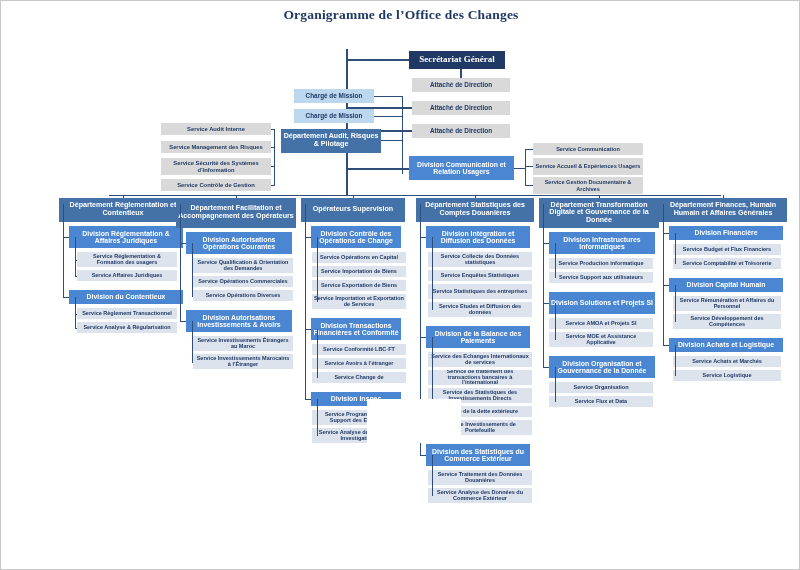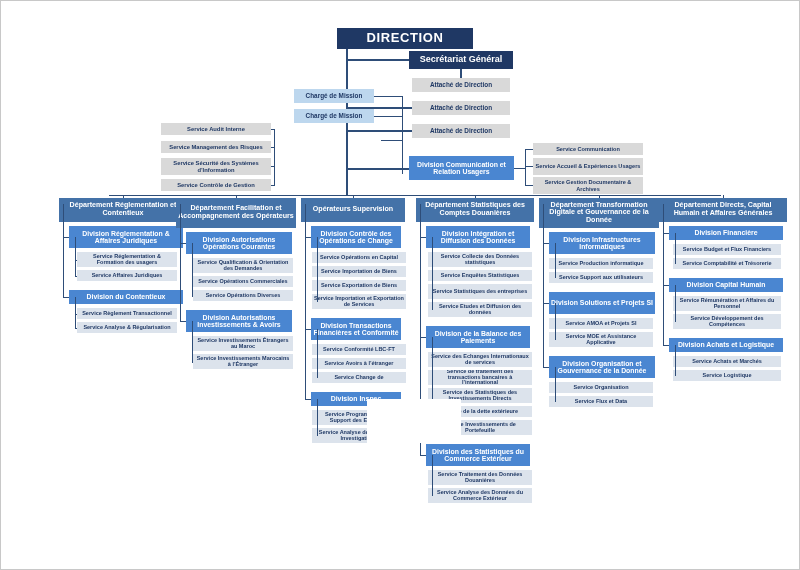--- a/index.html
+++ b/index.html
@@ -73,41 +73,42 @@
   
   .occluder{
     position:absolute;background:#ffffff;
   }
 </style>
 </head>
 <body>
 
 <div id="page">
 
-
-  <div class="node n-direction" style="left:336px;top:27px;width:136px;height:21px;">DIRECTION</div>
+  <div class="title">Organigramme de l’Office des Changes</div>
+
 
   <div class="ln ln-v ln-dark" style="left:345px;top:48px;width:2px;height:147px;"></div>
 
-  <div class="node n-secretariat" style="left:408px;top:50px;width:104px;height:18px;">Secrétariat Général</div>
+  <div class="node n-secretariat" style="left:408px;top:50px;width:96px;height:18px;font-family:Liberation Serif, serif;">Secrétariat Général</div>
   <div class="ln ln-h ln-dark" style="left:345px;top:58px;width:63px;height:2px;"></div>
   <div class="ln ln-v ln-dark" style="left:459px;top:68px;width:2px;height:9px;"></div>
 
   <div class="node n-grey" style="left:411px;top:77px;width:98px;height:14px;">Attaché de Direction</div>
   <div class="node n-grey" style="left:411px;top:100px;width:98px;height:14px;">Attaché de Direction</div>
   <div class="node n-grey" style="left:411px;top:123px;width:98px;height:14px;">Attaché de Direction</div>
   <div class="ln ln-h ln-dark" style="left:345px;top:106px;width:66px;height:2px;"></div>
   <div class="ln ln-h ln-dark" style="left:345px;top:129px;width:66px;height:2px;"></div>
 
   <div class="node n-light" style="left:293px;top:88px;width:80px;height:14px;">Chargé de Mission</div>
   <div class="node n-light" style="left:293px;top:108px;width:80px;height:14px;">Chargé de Mission</div>
   <div class="ln ln-h ln-dark" style="left:373px;top:95px;width:29px;height:1px;"></div>
   <div class="ln ln-h ln-dark" style="left:373px;top:115px;width:29px;height:1px;"></div>
   <div class="ln ln-v ln-dark" style="left:401px;top:95px;width:1px;height:78px;"></div>
 
+  <div class="node n-dept" style="left:280px;top:128px;width:100px;height:24px;">Département Audit, Risques &amp; Pilotage</div>
   <div class="ln ln-h ln-dark" style="left:380px;top:139px;width:22px;height:1px;"></div>
 
   <div class="node n-grey" style="left:160px;top:122px;width:110px;height:12px;font-size:5.8px;">Service Audit Interne</div>
   <div class="node n-grey" style="left:160px;top:140px;width:110px;height:12px;font-size:5.8px;">Service Management des Risques</div>
   <div class="node n-grey" style="left:160px;top:157px;width:110px;height:17px;font-size:5.8px;">Service Sécurité des Systèmes d’Information</div>
   <div class="node n-grey" style="left:160px;top:178px;width:110px;height:12px;font-size:5.8px;">Service Contrôle de Gestion</div>
   <div class="ln ln-v ln-dark" style="left:273px;top:128px;width:1px;height:57px;"></div>
   <div class="ln ln-h ln-dark" style="left:270px;top:128px;width:4px;height:1px;"></div>
   <div class="ln ln-h ln-dark" style="left:270px;top:146px;width:4px;height:1px;"></div>
   <div class="ln ln-h ln-dark" style="left:270px;top:165px;width:4px;height:1px;"></div>
@@ -245,21 +246,21 @@
       <div class="ln ln-v ln-dark" style="left: 554px; top: 302px; width: 1px; height: 37px;"></div>
       <div class="node n-div" style="left: 548px; top: 355px; width: 106px; height: 22px;">Division Organisation et Gouvernance de la Donnée</div>
       <div class="ln ln-h ln-dark" style="left: 542px; top: 366px; width: 6px; height: 1px;"></div>
       <div class="node n-serv" style="left: 548px; top: 381px; width: 104px; height: 11px;">Service Organisation</div>
       <div class="ln ln-h ln-dark" style="left: 554px; top: 387px; height: 1px;"></div>
       <div class="node n-serv" style="left: 548px; top: 395px; width: 104px; height: 11px;">Service Flux et Data</div>
       <div class="ln ln-h ln-dark" style="left: 554px; top: 401px; height: 1px;"></div>
       <div class="ln ln-v ln-dark" style="left: 554px; top: 366px; width: 1px; height: 35px;"></div>
       <div class="ln ln-v ln-dark" style="left: 542px; top: 203px; width: 1px; height: 163px;"></div>
       <div class="ln ln-v ln-dark" style="left: 598px; top: 194px; width: 1px; height: 3px;"></div>
-      <div class="node n-dept" style="left: 658px; top: 197px; width: 128px; height: 24px;">Département Directs, Capital Humain et Affaires Générales</div>
+      <div class="node n-dept" style="left: 658px; top: 197px; width: 128px; height: 24px;">Département Finances, Humain Humain et Affaires Générales</div>
       <div class="node n-div" style="left: 668px; top: 225px; width: 114px; height: 14px;">Division Financière</div>
       <div class="ln ln-h ln-dark" style="left: 662px; top: 232px; width: 6px; height: 1px;"></div>
       <div class="node n-serv" style="left: 672px; top: 243px; width: 108px; height: 11px;">Service Budget et Flux Financiers</div>
       <div class="ln ln-h ln-dark" style="left: 674px; top: 249px; height: 1px;"></div>
       <div class="node n-serv" style="left: 672px; top: 257px; width: 108px; height: 11px;">Service Comptabilité et Trésorerie</div>
       <div class="ln ln-h ln-dark" style="left: 674px; top: 263px; height: 1px;"></div>
       <div class="ln ln-v ln-dark" style="left: 674px; top: 232px; width: 1px; height: 31px;"></div>
       <div class="node n-div" style="left: 668px; top: 277px; width: 114px; height: 14px;">Division Capital Humain</div>
       <div class="ln ln-h ln-dark" style="left: 662px; top: 284px; width: 6px; height: 1px;"></div>
       <div class="node n-serv" style="left: 672px; top: 295px; width: 108px; height: 15px;">Service Rémunération et Affaires du Personnel</div>

